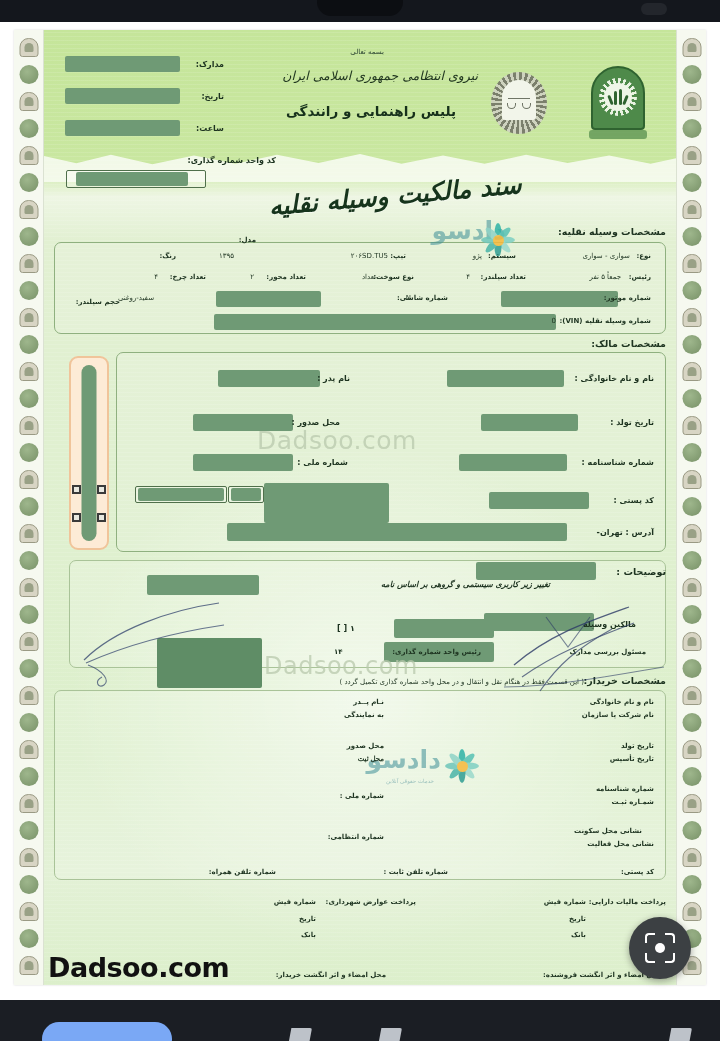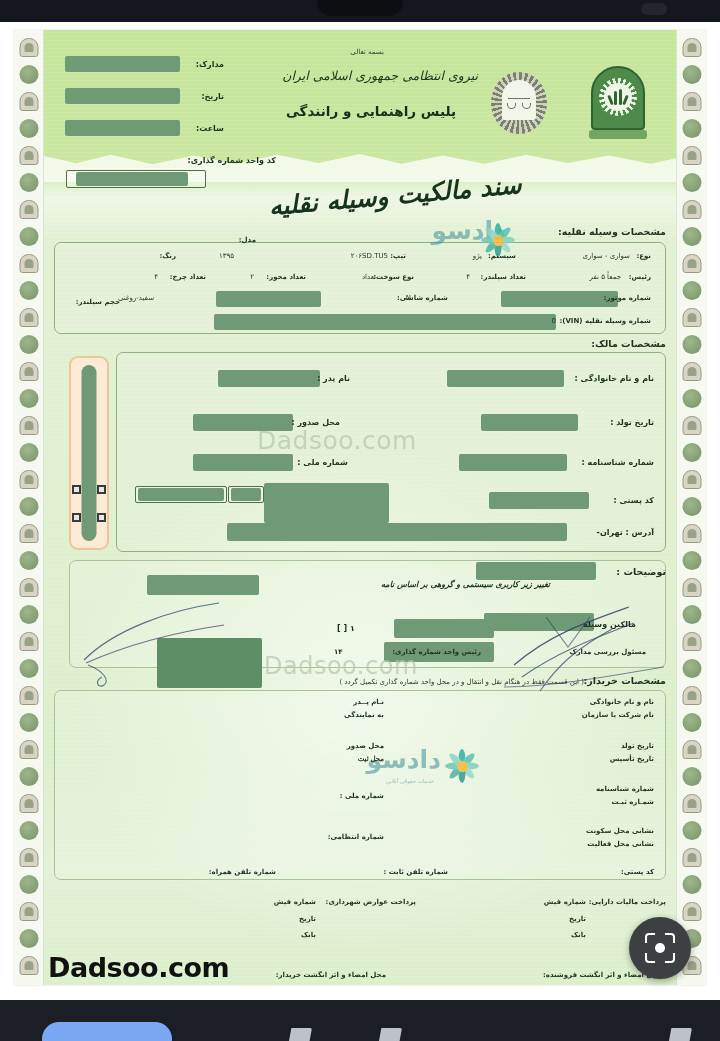--- a/index.html
+++ b/index.html
@@ -707,21 +707,21 @@
 
       <div class="t xs b" style="top:712px; right:52px;">تاریخ تولد</div>
       <div class="t xs b" style="top:725px; right:52px;">تاریخ تأسیس</div>
       <div class="t xs b" style="top:712px; right:322px;">محل صدور</div>
       <div class="t xs b" style="top:725px; right:322px;font-family:Liberation Serif, serif;">محل ثبت</div>
 
       <div class="t xs b" style="top:755px; right:52px;">شماره شناسنامه</div>
       <div class="t xs b" style="top:768px; right:52px;">شمـاره ثبـت</div>
       <div class="t xs b" style="top:762px; right:322px;">شماره ملی :</div>
 
-      <div class="t xs b" style="top:797px; right:52px;">نشانی محل سکونت</div>
+      <div class="t xs b" style="top:797px; right:64px;">نشانی محل سکونت</div>
       <div class="t xs b" style="top:810px; right:52px;">نشانی محل فعالیت</div>
       <div class="t xs b" style="top:803px; right:322px;">شماره انتظامی:</div>
 
       <div class="t xs b" style="top:838px; right:52px;">کد پستی:</div>
       <div class="t xs b" style="top:838px; right:258px;">شماره تلفن ثابت :</div>
       <div class="t xs b" style="top:838px; right:430px;">شماره تلفن همراه:</div>
 
       <div class="dadsoo-word" style="top:715px; right:265px;">دادسو</div>
       <div class="dadsoo-sub" style="top:748px; right:272px;">خدمات حقوقی آنلاین</div>
       <div class="dadsoo-mark" style="top:718px; left:430px; width:36px; height:36px;" id="mkBuy">

